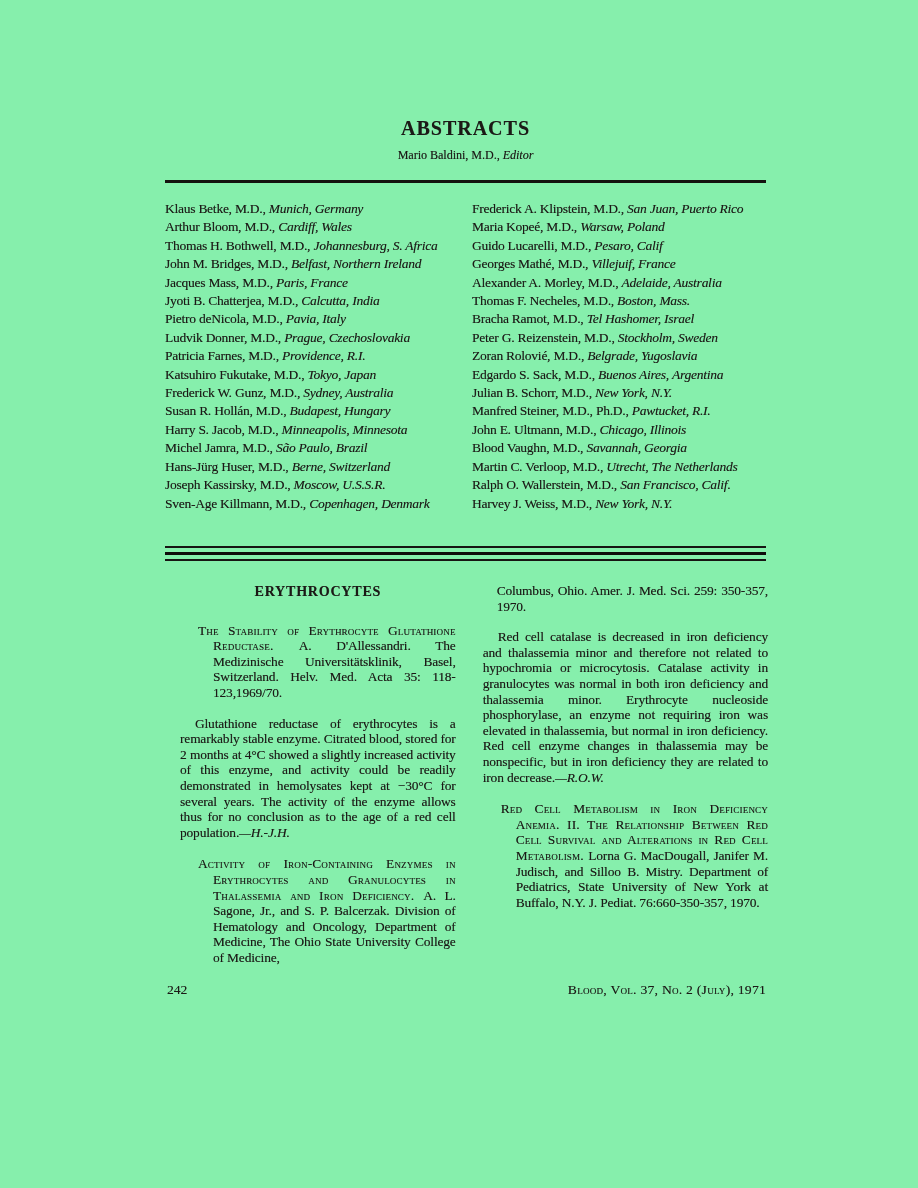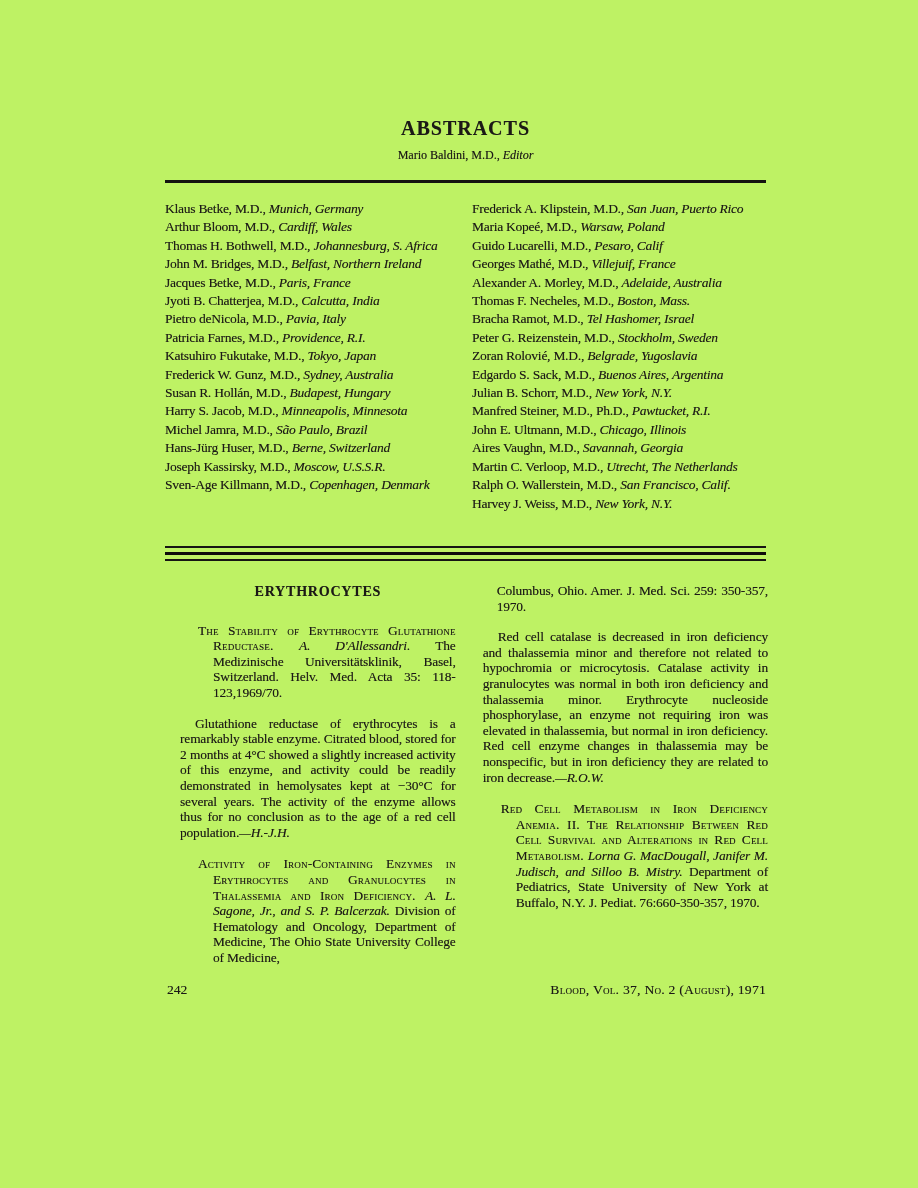--- a/index.html
+++ b/index.html
@@ -1,18 +1,18 @@
 <!DOCTYPE html>
 <html><head>
 <meta charset="utf-8">
 <style>
   html,body{margin:0;padding:0;background:#fcfcfa;}
   .page{
     position:relative;width:918px;height:1188px;overflow:hidden;
-    background:#bef264;color:#1b1916;
+    background:#86efac;color:#1b1916;
     font-family:"Liberation Serif", serif;
     text-shadow:0.25px 0.15px 0 rgba(25,22,18,0.45);
   }
   .masthead{position:absolute;left:165px;top:117px;width:601px;text-align:center;}
   .masthead-title{font-size:20px;font-weight:bold;letter-spacing:1px;line-height:23px;}
   .masthead-editor{margin-top:8px;font-size:12px;}
   .it{font-style:italic;}
 
   .rule-thick{position:absolute;left:165px;top:180px;width:601px;height:3px;background:#151310;}
 
@@ -29,21 +29,21 @@
   .rule-double .r3{height:2px;background:#171513;margin-top:4px;}
 
   .abstracts{position:absolute;left:180px;top:583px;width:588px;justify-content:flex-end;}
   .abstracts{display:flex;}
   .abs-col{font-size:13.3px;line-height:15.6px;text-align:justify;letter-spacing:-0.1px;}
   .abs-col.left{width:285px;margin-right:8px;}
   .abs-col.right{width:295px;margin-left:19px;}
   .abs-heading{margin:1px 0 23px 0;text-align:center;font-size:14px;font-weight:bold;letter-spacing:0.8px;}
   .citation{margin:0 0 15px 0;padding-left:33px;text-indent:-15px;}
   .cit-title{font-variant:small-caps;letter-spacing:0.2px;}
-  .cit-authors{font-style:italic;}
+  .cit-authors{}
   .body-para{margin:0 0 16px 0;text-indent:15px;}
   .sig{font-style:italic;}
   .continuation{margin:0 0 15px 0;padding-left:14px;}
 
   .page-number{position:absolute;left:167px;top:982px;font-size:13.5px;}
   .journal-line{position:absolute;right:152px;top:982px;font-size:13.5px;font-variant:small-caps;letter-spacing:0.3px;}
 </style>
 </head>
 <body>
 
@@ -58,23 +58,24 @@
   </header>
 
   <div class="rule-thick"></div>
 
   <section class="editors">
     <div class="editors-col left">
         <p class="editor-entry"><span class="nm">Klaus Betke, M.D., </span><span class="loc">Munich, Germany</span></p>
         <p class="editor-entry"><span class="nm">Arthur Bloom, M.D., </span><span class="loc">Cardiff, Wales</span></p>
         <p class="editor-entry"><span class="nm">Thomas H. Bothwell, M.D., </span><span class="loc">Johannesburg, S. Africa</span></p>
         <p class="editor-entry"><span class="nm">John M. Bridges, M.D., </span><span class="loc">Belfast, Northern Ireland</span></p>
-        <p class="editor-entry"><span class="nm">Jacques Betke, M.D., </span><span class="loc">Paris, France</span></p>
+        <p class="editor-entry"><span class="nm">Jacques Mass, M.D., </span><span class="loc">Paris, France</span></p>
         <p class="editor-entry"><span class="nm">Jyoti B. Chatterjea, M.D., </span><span class="loc">Calcutta, India</span></p>
         <p class="editor-entry"><span class="nm">Pietro deNicola, M.D., </span><span class="loc">Pavia, Italy</span></p>
+        <p class="editor-entry"><span class="nm">Ludvik Donner, M.D., </span><span class="loc">Prague, Czechoslovakia</span></p>
         <p class="editor-entry"><span class="nm">Patricia Farnes, M.D., </span><span class="loc">Providence, R.I.</span></p>
         <p class="editor-entry"><span class="nm">Katsuhiro Fukutake, M.D., </span><span class="loc">Tokyo, Japan</span></p>
         <p class="editor-entry"><span class="nm">Frederick W. Gunz, M.D., </span><span class="loc">Sydney, Australia</span></p>
         <p class="editor-entry"><span class="nm">Susan R. Hollán, M.D., </span><span class="loc">Budapest, Hungary</span></p>
         <p class="editor-entry"><span class="nm">Harry S. Jacob, M.D., </span><span class="loc">Minneapolis, Minnesota</span></p>
         <p class="editor-entry"><span class="nm">Michel Jamra, M.D., </span><span class="loc">São Paulo, Brazil</span></p>
         <p class="editor-entry"><span class="nm">Hans-Jürg Huser, M.D., </span><span class="loc">Berne, Switzerland</span></p>
         <p class="editor-entry"><span class="nm">Joseph Kassirsky, M.D., </span><span class="loc">Moscow, U.S.S.R.</span></p>
         <p class="editor-entry"><span class="nm">Sven-Age Killmann, M.D., </span><span class="loc">Copenhagen, Denmark</span></p>
       </div>
@@ -85,21 +86,21 @@
         <p class="editor-entry"><span class="nm">Georges Mathé, M.D., </span><span class="loc">Villejuif, France</span></p>
         <p class="editor-entry"><span class="nm">Alexander A. Morley, M.D., </span><span class="loc">Adelaide, Australia</span></p>
         <p class="editor-entry"><span class="nm">Thomas F. Necheles, M.D., </span><span class="loc">Boston, Mass.</span></p>
         <p class="editor-entry"><span class="nm">Bracha Ramot, M.D., </span><span class="loc">Tel Hashomer, Israel</span></p>
         <p class="editor-entry"><span class="nm">Peter G. Reizenstein, M.D., </span><span class="loc">Stockholm, Sweden</span></p>
         <p class="editor-entry"><span class="nm">Zoran Rolovié, M.D., </span><span class="loc">Belgrade, Yugoslavia</span></p>
         <p class="editor-entry"><span class="nm">Edgardo S. Sack, M.D., </span><span class="loc">Buenos Aires, Argentina</span></p>
         <p class="editor-entry"><span class="nm">Julian B. Schorr, M.D., </span><span class="loc">New York, N.Y.</span></p>
         <p class="editor-entry"><span class="nm">Manfred Steiner, M.D., Ph.D., </span><span class="loc">Pawtucket, R.I.</span></p>
         <p class="editor-entry"><span class="nm">John E. Ultmann, M.D., </span><span class="loc">Chicago, Illinois</span></p>
-        <p class="editor-entry"><span class="nm">Aires Vaughn, M.D., </span><span class="loc">Savannah, Georgia</span></p>
+        <p class="editor-entry"><span class="nm">Blood Vaughn, M.D., </span><span class="loc">Savannah, Georgia</span></p>
         <p class="editor-entry"><span class="nm">Martin C. Verloop, M.D., </span><span class="loc">Utrecht, The Netherlands</span></p>
         <p class="editor-entry"><span class="nm">Ralph O. Wallerstein, M.D., </span><span class="loc">San Francisco, Calif.</span></p>
         <p class="editor-entry"><span class="nm">Harvey J. Weiss, M.D., </span><span class="loc">New York, N.Y.</span></p>
       </div>
   </section>
 
   <div class="rule-double">
     <div class="r1"></div>
     <div class="r2"></div>
     <div class="r3"></div>
@@ -115,15 +116,15 @@
         </div>
     </div>
     <div class="abs-col right" id="right-blocks">
         <p class="continuation"><span>Columbus, Ohio. Amer. J. Med. Sci. 259: 350-357, 1970.</span></p>
         <p class="body-para"><span>Red cell catalase is decreased in iron deficiency and thalassemia minor and therefore not related to hypochromia or microcytosis. Catalase activity in granulocytes was normal in both iron deficiency and thalassemia minor. Erythrocyte nucleoside phosphorylase, an enzyme not requiring iron was elevated in thalassemia, but normal in iron deficiency. Red cell enzyme changes in thalassemia may be nonspecific, but in iron deficiency they are related to iron decrease.</span><span class="sig">—R.O.W.</span></p>
         <p class="citation"><span class="cit-title">Red Cell Metabolism in Iron Deficiency Anemia. II. The Relationship Between Red Cell Survival and Alterations in Red Cell Metabolism. </span><span class="cit-authors">Lorna G. MacDougall, Janifer M. Judisch, and Silloo B. Mistry. </span><span class="cit-affil">Department of Pediatrics, State University of New York at Buffalo, N.Y. J. Pediat. 76:660-350-357, 1970.</span></p>
       </div>
   </section>
 
   <div class="page-number">242</div>
-  <div class="journal-line">Blood, Vol. 37, No. 2 (August), 1971</div>
+  <div class="journal-line">Blood, Vol. 37, No. 2 (July), 1971</div>
 
 </div>
 
 </body></html>

